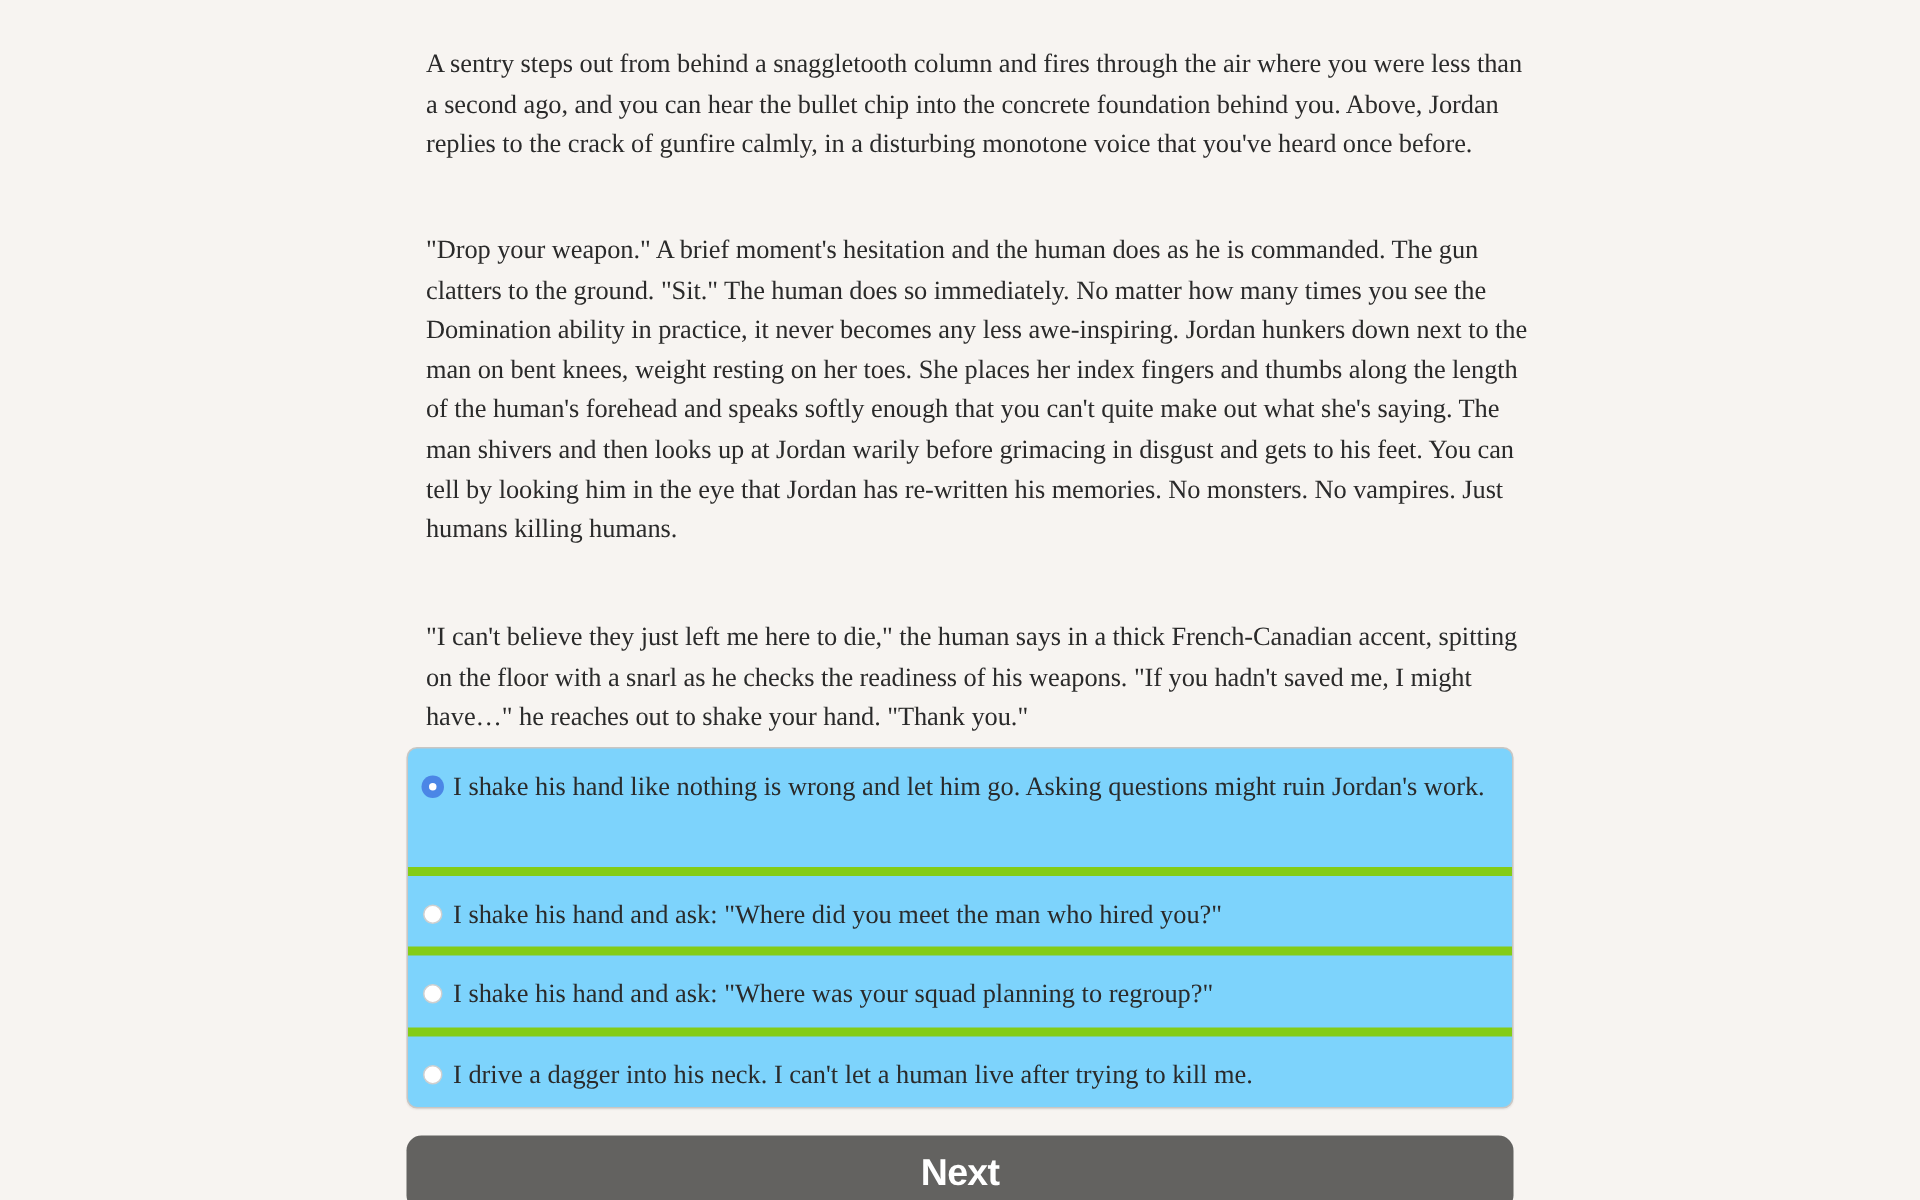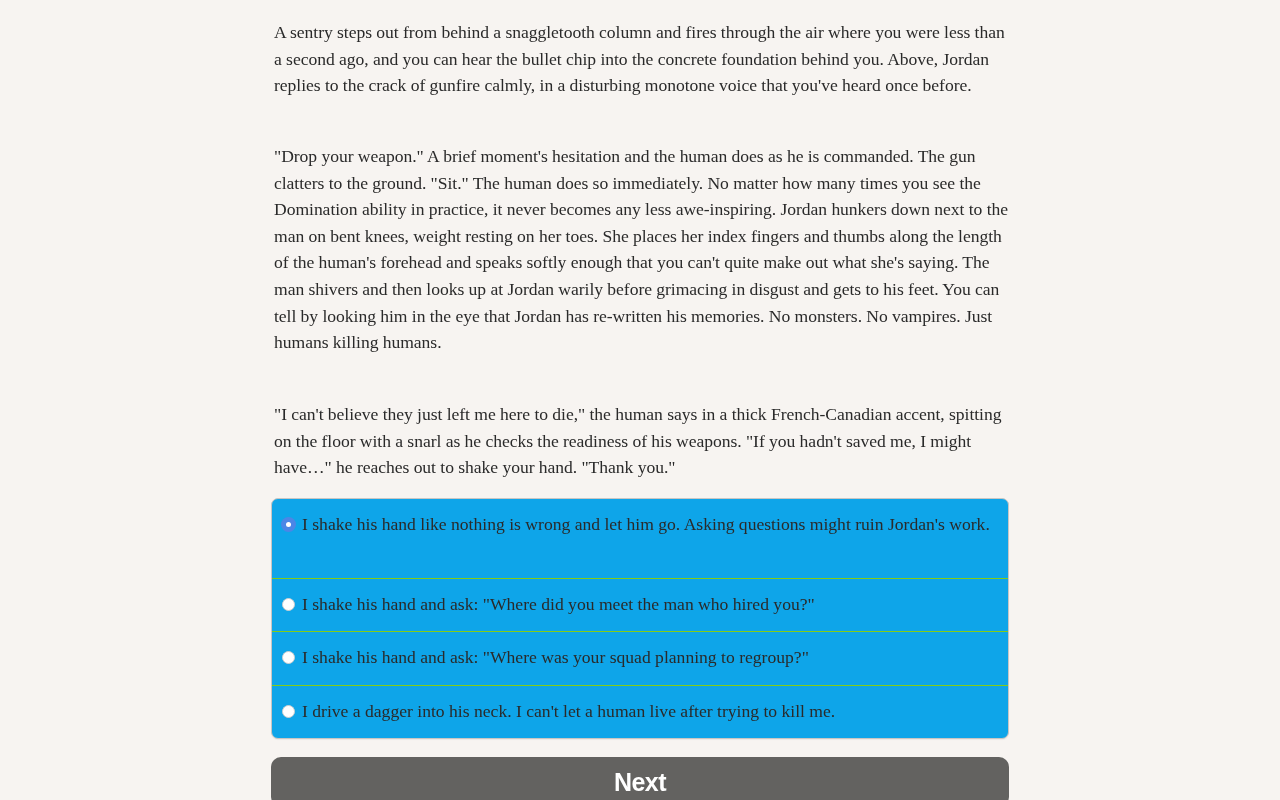--- a/index.html
+++ b/index.html
@@ -14,47 +14,47 @@
       font-family: "Liberation Serif", "DejaVu Serif", serif;
       color: #2a2a2a;
     }
     .page {
       position: absolute;
       left: 271px;
       top: 0;
       width: 738px;
     }
     .story p {
-      margin: 3px;
+      margin: 13px;
       font-size: 17.6px;
       line-height: 26.6px;
       letter-spacing: -0.05px;
     }
     .story p.p1 { position: absolute; top: 16px; width: 738px; }
     .story p.p2 { position: absolute; top: 140px; width: 738px; }
     .story p.p3 { position: absolute; top: 398px; width: 738px; }
 
     .choices {
       position: absolute;
       top: 498px;
       left: 0;
       width: 736px;
       border: 1px solid #c9c6c3;
       border-radius: 7px;
-      background: #0ea5e9;
+      background: #7dd3fc;
       box-shadow: 0 1px 1px rgba(0,0,0,0.05);
       overflow: hidden;
     }
     .choice {
       position: relative;
       box-sizing: border-box;
       padding: 12px 10px 0 10px;
       font-size: 17.6px;
       line-height: 26.6px;
-      border-top: 1px solid #84cc16;
+      border-top: 6px solid #84cc16;
       cursor: pointer;
     }
     .choice:first-child { border-top: none; height: 79px; }
     .choice.c2 { height: 53px; padding-top: 12px; }
     .choice.c3 { height: 54px; padding-top: 12px; }
     .choice.c4 { height: 53px; }
     .radio {
       display: inline-block;
       width: 13px;
       height: 13px;

